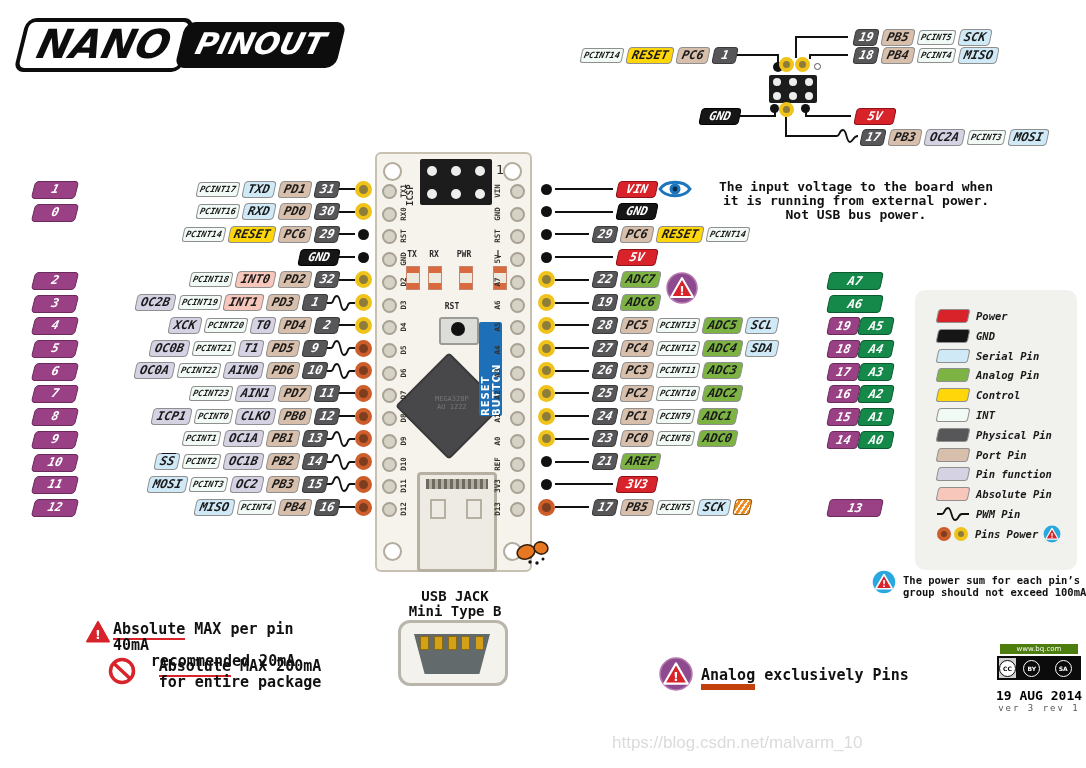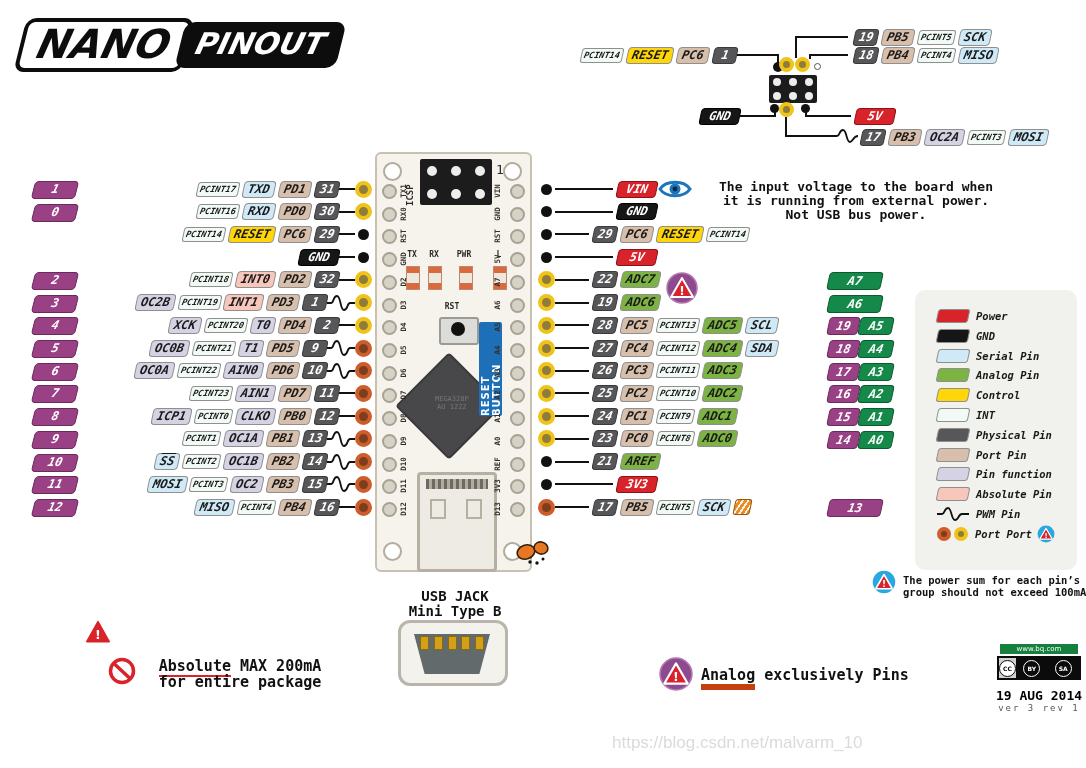--- a/index.html
+++ b/index.html
@@ -93,21 +93,21 @@
   .icon-wrap{position:absolute;}
   
   #legend{position:absolute;left:915px;top:290px;width:162px;height:280px;background:#f1f1ee;border-radius:10px;}
   .leg-row{position:absolute;left:22px;display:flex;align-items:center;height:16px;}
   .leg-swatch{width:30px;height:12px;transform:skewX(-12deg);border:1px solid #8f8f8f;border-radius:3px;flex:none;}
   .leg-label{margin-left:7px;font:italic bold 10.5px "DejaVu Sans Mono",monospace;color:#1a1a1a;white-space:nowrap;}
   .mini-pin{width:6px;height:6px;border-radius:50%;flex:none;}
   
   #bq{position:absolute;left:993px;top:644px;width:92px;text-align:center;z-index:2;}
   #bq .word{font:bold 58px "DejaVu Sans",sans-serif;letter-spacing:-4px;color:#0b0b0b;line-height:52px;}
-  #bq .site{margin:0 auto;width:78px;background:#15803d;color:#fff;font:7px "DejaVu Sans",sans-serif;
+  #bq .site{margin:0 auto;width:78px;background:#4d7c0f;color:#fff;font:7px "DejaVu Sans",sans-serif;
             height:10px;line-height:10px;}
   #bq .cc{margin:2px auto 0;width:80px;height:20px;background:#cfd0d2;border:2px solid #0b0b0b;
           display:flex;align-items:center;justify-content:space-around;}
   #bq .cc b{width:15px;height:15px;border-radius:50%;border:1.5px solid #0b0b0b;background:#fff;
             font:bold 6px "DejaVu Sans",sans-serif;line-height:15px;display:inline-block;}
   #bq .ccdark{background:#0b0b0b;height:100%;flex:1;display:flex;align-items:center;justify-content:space-around;}
   #bq .ccdark b{background:#0b0b0b;color:#fff;border-color:#fff;}
   #bq .date{font:bold 13px "DejaVu Sans Mono",monospace;margin-top:8px;}
   #bq .ver{font:9px "DejaVu Sans Mono",monospace;color:#555;letter-spacing:2px;}
   #watermark{position:absolute;left:612px;top:733px;font:17px "Liberation Sans",sans-serif;color:#dbdbdb;z-index:1;}
@@ -686,21 +686,21 @@
         <span class="pwmlead">
           <svg width="32" height="16" viewBox="0 0 32 16">
             <path d="M0 8 L5 8 C8 8 7 2 11 2 C15 2 14 14 18 14 C22 14 21 8 25 8 L32 8" fill="none" stroke="#111" stroke-width="1.8"></path>
           </svg>
         </span>
         <span class="leg-label">PWM Pin</span>
       </span>
       <span class="leg-row" style="top: 235.8px;">
         <span class="mini-pin" style="border: 4px solid rgb(205, 93, 42); background: rgb(124, 62, 31);"></span>
         <span class="mini-pin" style="border: 4px solid rgb(239, 195, 25); background: rgb(141, 124, 58); margin-left: 3px;"></span>
-        <span class="leg-label">Port Port</span>
+        <span class="leg-label">Pins Power</span>
         <span style="margin-left: 5px;">
           <svg width="18" height="18" viewBox="0 0 32 32">
             <circle cx="16" cy="16" r="15" fill="#29a8e0"></circle>
             <path d="M16 6 L27 25 L5 25 Z" fill="#d8232a" stroke="#fff" stroke-width="2" stroke-linejoin="round"></path>
             <text x="16" y="23" text-anchor="middle" font-size="12" font-weight="bold" fill="#fff" font-family="DejaVu Sans,sans-serif">!</text>
           </svg>
         </span>
       </span>
     </div>
 
@@ -713,20 +713,24 @@
   </div>
   <div class="note mono11" style="left:903px;top:574px;width:200px;">
     <span>The power sum for each pin’s</span><br><span>group should not exceed 100mA</span>
   </div>
 
   <div class="icon-wrap" style="left:85px;top:620px;">
     <svg width="26" height="24" viewBox="0 0 32 30">
       <path d="M16 2 L30 27 L2 27 Z" fill="#d8232a" stroke="#d8232a" stroke-width="2" stroke-linejoin="round"></path>
       <text x="16" y="24" text-anchor="middle" font-size="16" font-weight="bold" fill="#fff" font-family="DejaVu Sans,sans-serif">!</text>
     </svg>
+  </div>
+  <div class="note mono15" style="left:113px;top:621px;width:220px;text-align:center;">
+    <span style="text-align:left;display:block;"><span class="u-red">Absolute</span><span> MAX per pin 40mA</span></span>
+    <span>recommended 20mA</span>
   </div>
   <div class="icon-wrap" style="left:108px;top:657px;">
     <svg width="28" height="28" viewBox="0 0 28 28">
       <circle cx="14" cy="14" r="11.5" fill="#fff" stroke="#d8232a" stroke-width="3.5"></circle>
       <line x1="6" y1="6.5" x2="22" y2="21.5" stroke="#d8232a" stroke-width="3.5"></line>
     </svg>
   </div>
   <div class="note mono15" style="left:140px;top:658px;width:200px;text-align:center;">
     <span class="u-red">Absolute</span><span> MAX 200mA</span><br>
     <span>for entire package</span>

